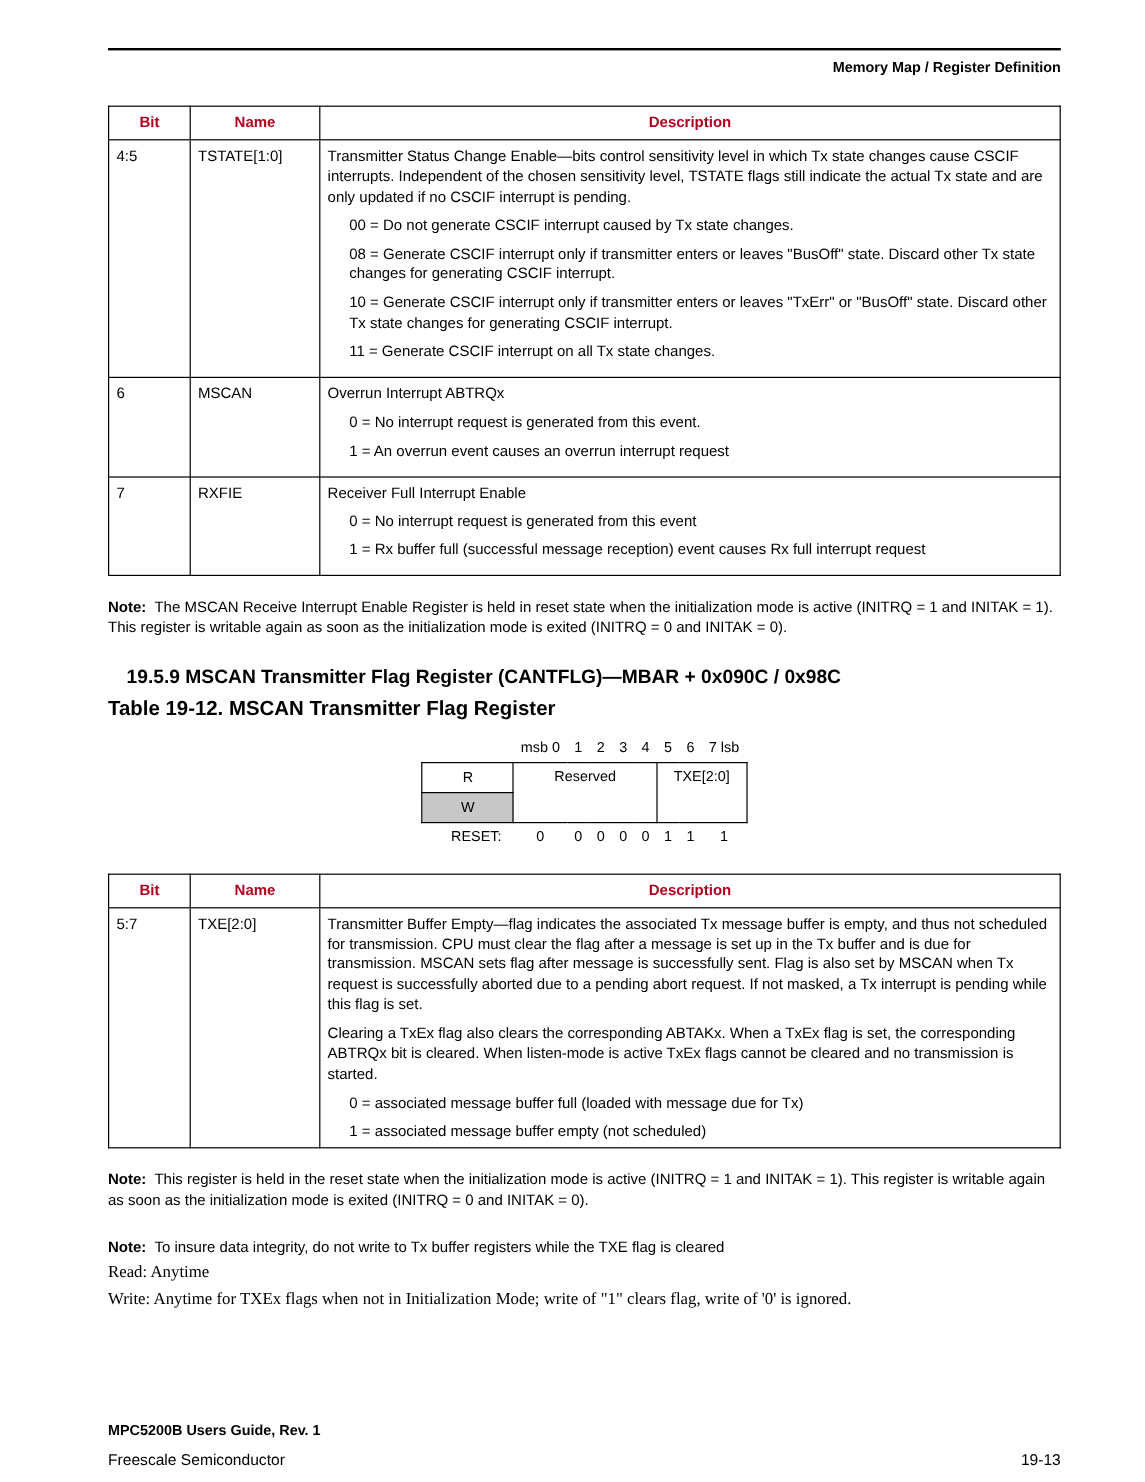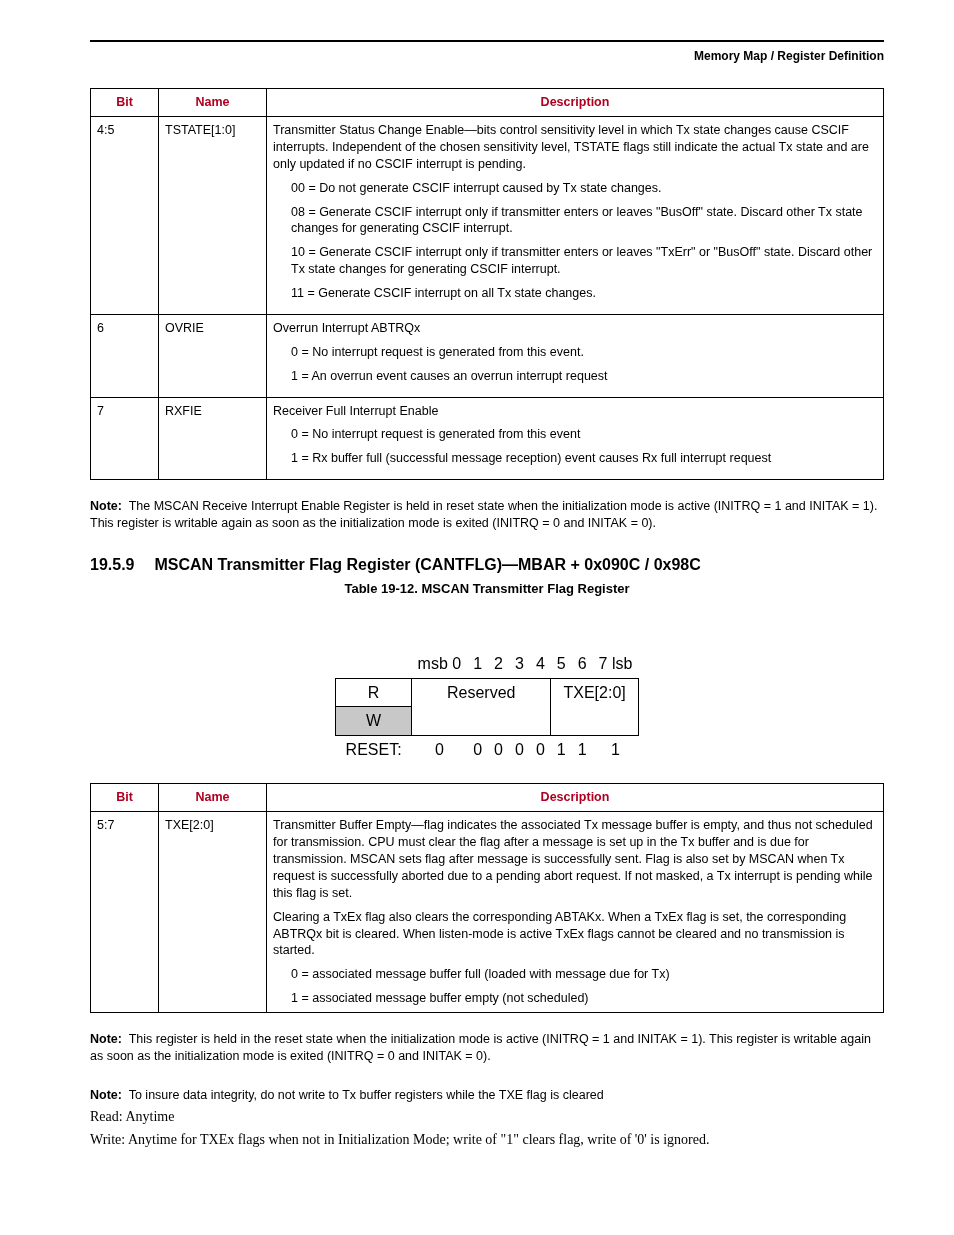--- a/index.html
+++ b/index.html
@@ -48,30 +48,30 @@
   .note {
     margin: 12px 0 14px 0;
     font-size: 12.5px;
   }
   .note b { font-weight: bold; }
   h2.section {
     font-size: 16px;
     font-weight: bold;
     margin: 22px 0 4px 0;
   }
-  h2.section .num { display:inline-block; width:60px; }
+  h2.section .num { display:inline-block; width:60px;text-align:right; }
   .table-caption {
-    text-align: center;
-    font-weight: bold;
-    font-size: 13px;
+    text-align: left;
+    font-weight: bold;
+    font-size: 17px;
     margin: 4px 0 10px 0;
   }
   
   .bit-wrap { display:flex; justify-content:center; margin-bottom: 20px; }
-  table.bitfield { border-collapse: collapse; font-size: 16px; margin-top: 43px; }
+  table.bitfield { border-collapse: collapse; font-size: 12px; }
   table.bitfield td, table.bitfield th { text-align: center; padding: 3px 6px; }
   table.bitfield .lbl { width: 60px; text-align: right; padding-right: 10px; }
   table.bitfield .bcell { width: 52px; border: 1px solid #000; height: 18px; }
   table.bitfield .shaded { background: #c8c8c8; }
   table.bitfield .noborder { border: none; }
   .body-text { font-family: 'Times New Roman', serif; font-size: 14px; margin: 4px 0; }
   .footer-title { font-weight: bold; font-size: 12px; margin-top: 90px; }
   .footer-row { display:flex; justify-content: space-between; font-size: 13px; margin-top: 8px; }
 </style>
 </head>
@@ -95,21 +95,21 @@
       <td>
         <p class="desc-para">Transmitter Status Change Enable—bits control sensitivity level in which Tx state changes cause CSCIF interrupts. Independent of the chosen sensitivity level, TSTATE flags still indicate the actual Tx state and are only updated if no CSCIF interrupt is pending.</p>
         <p class="desc-indent">00 = Do not generate CSCIF interrupt caused by Tx state changes.</p>
         <p class="desc-indent">08 = Generate CSCIF interrupt only if transmitter enters or leaves "BusOff" state. Discard other Tx state changes for generating CSCIF interrupt.</p>
         <p class="desc-indent">10 = Generate CSCIF interrupt only if transmitter enters or leaves "TxErr" or "BusOff" state. Discard other Tx state changes for generating CSCIF interrupt.</p>
         <p class="desc-indent">11 = Generate CSCIF interrupt on all Tx state changes.</p>
       </td>
     </tr>
     <tr>
       <td class="center">6</td>
-      <td class="center">OVRIE</td>
+      <td class="center">MSCAN</td>
       <td>
         <p class="desc-para">Overrun Interrupt ABTRQx</p>
         <p class="desc-indent">0 = No interrupt request is generated from this event.</p>
         <p class="desc-indent">1 = An overrun event causes an overrun interrupt request</p>
       </td>
     </tr>
     <tr>
       <td class="center">7</td>
       <td class="center">RXFIE</td>
       <td>

